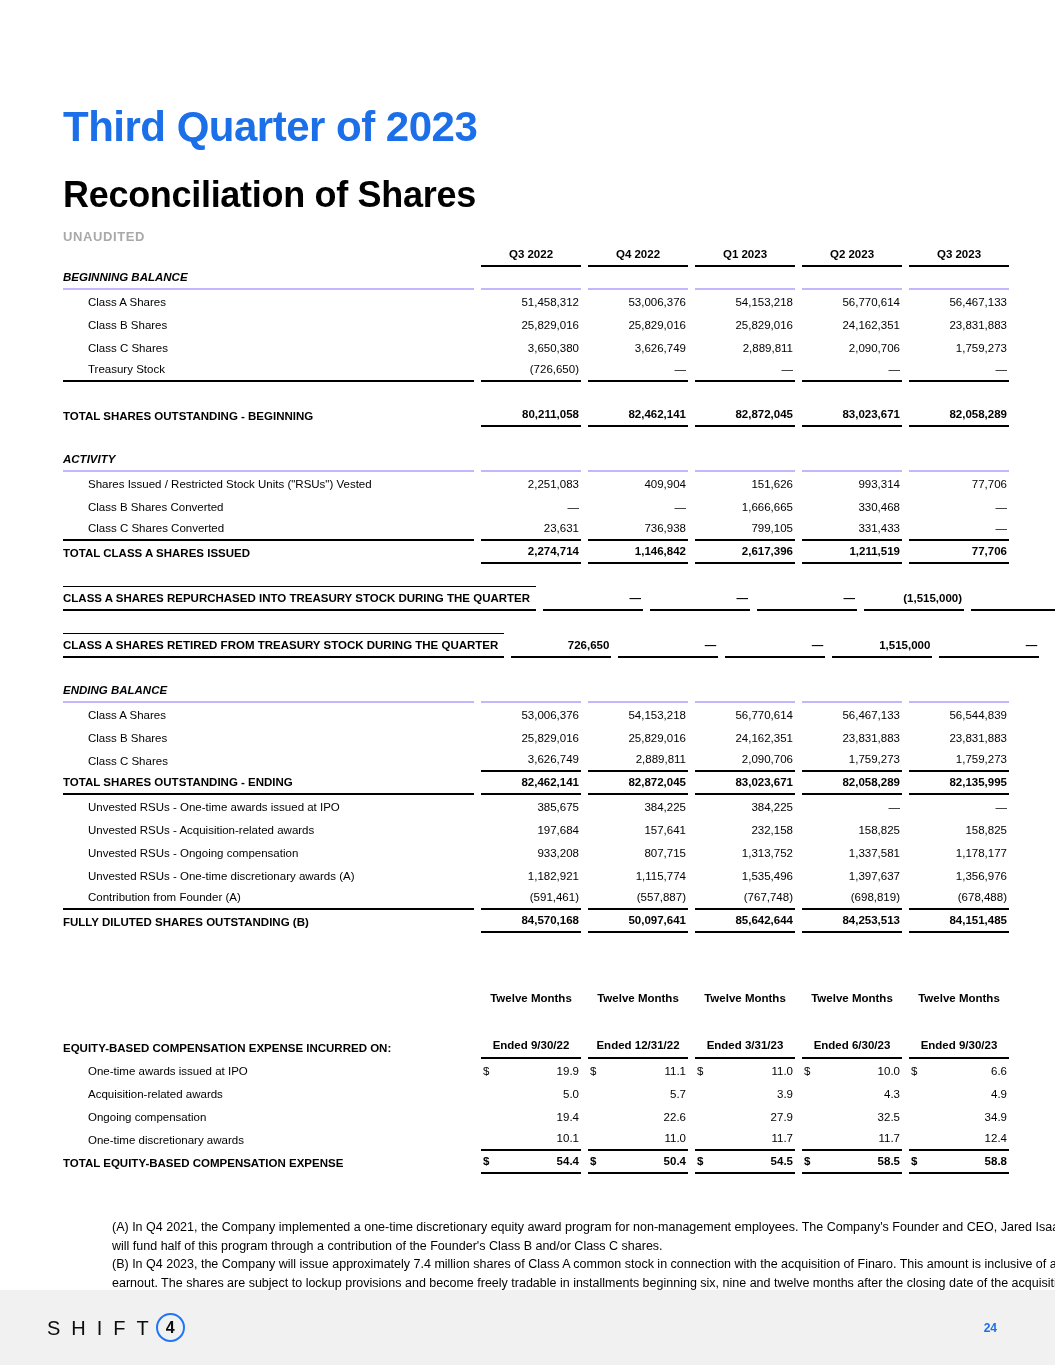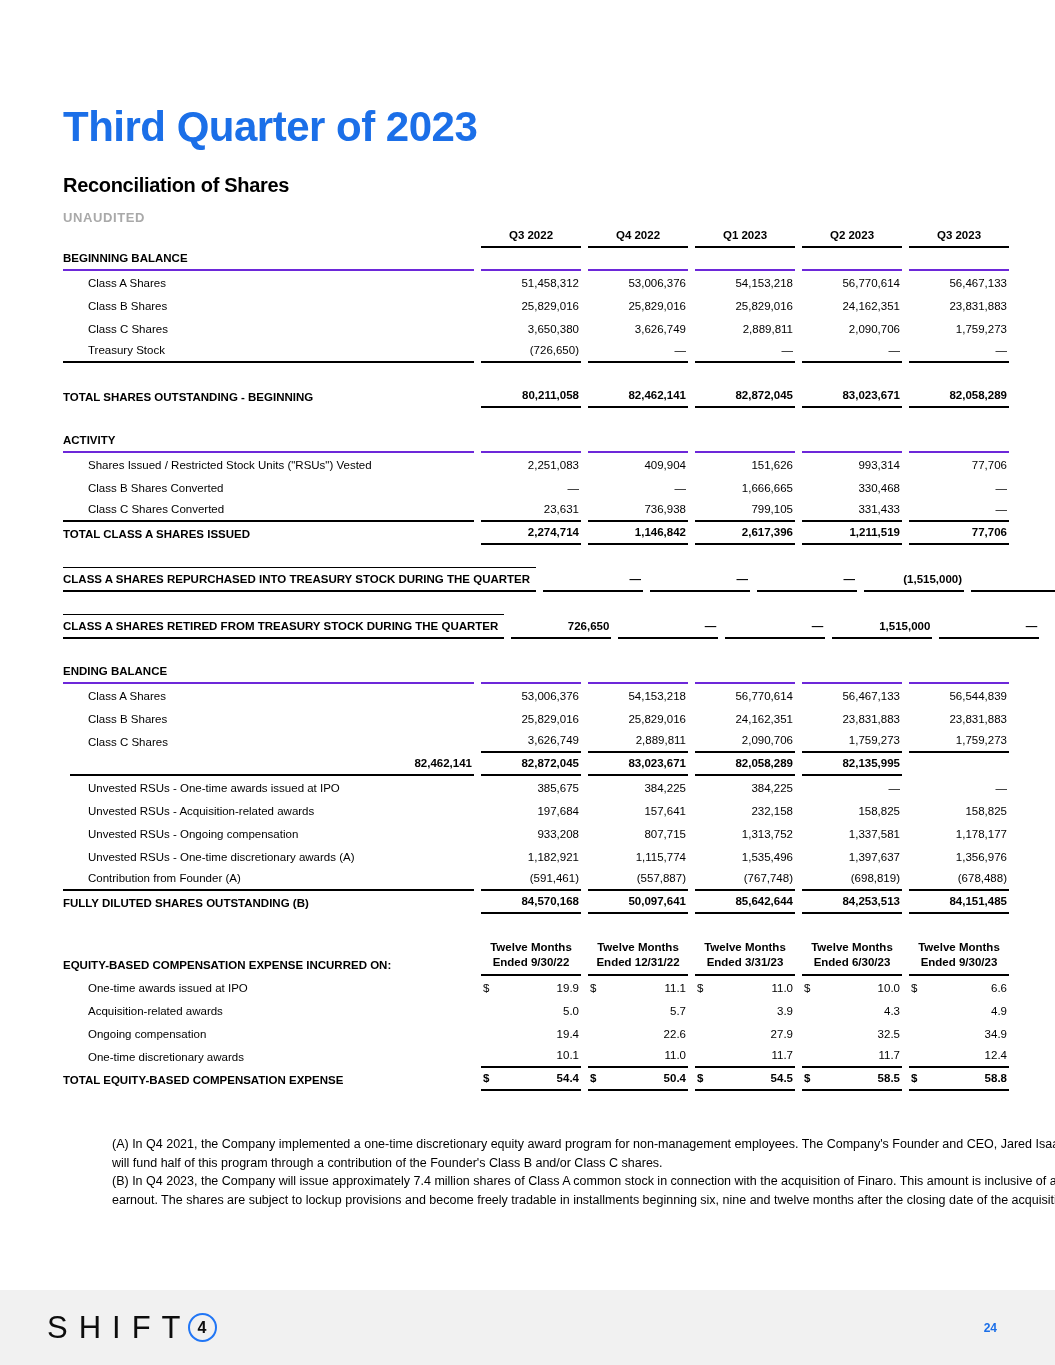--- a/index.html
+++ b/index.html
@@ -16,21 +16,21 @@
   .doc-header { padding: 62px 46px 0 63px; margin-top: 44px; }
   .doc-title {
     font-size: 42px;
     font-weight: 700;
     line-height: 1.0;
     color: #1b6fe8;
     letter-spacing: -0.5px;
   }
   .doc-subtitle {
     margin-top: 26px;
-    font-size: 20px;
+    font-size: 36px;
     font-weight: 700;
     color: #000;
     letter-spacing: -0.3px;
   }
   .unaudited {
     margin-top: 13px;
     font-size: 13px;
     font-weight: 700;
     color: #a9a9a9;
     letter-spacing: 0.6px;
@@ -59,35 +59,35 @@
     margin-left: 7px;
     padding: 0 2px 4px 0;
     white-space: nowrap;
   }
   .t-row.section .t-label,
   .t-row.total .t-label, .t-row.total .t-num,
   .t-row.band .t-label, .t-row.band .t-num,
   .t-header .t-num, .comp-head .t-label, .comp-head .t-num { font-weight: 700; }
   
   .t-header .t-num { text-align: center; border-bottom: 2px solid #000; padding-right: 0; }
-  .t-row.section > div { border-bottom: 2px solid #6d28d9; }
+  .t-row.section > div { border-bottom: 2px solid #c4b5fd; font-style: italic; }
   .t-row.rule-full > div { border-bottom: 2px solid #000; }
   .t-row.rule-cols > .t-num { border-bottom: 2px solid #000; }
   .t-row.band .t-label { border-top: 1px solid #000; padding-top: 4px; }
   
   .comp-head { align-items: end; }
   .comp-head .t-num {
     text-align: center;
     border-bottom: 2px solid #000;
     padding-bottom: 4px;
     line-height: 15px;
     padding-right: 0;
   }
   .comp-head .t-label { align-self: end; }
-  .comp-head .hl { display: block; }
+  .comp-head .hl { display: block; margin-top: 32px; }
   
   .t-num.dollar { display: flex; justify-content: space-between; }
   .t-num.dollar .ds { text-align: left; padding-left: 2px; }
   
   .footnotes {
     margin: 44px 20px 0 49px;
     width: 988px;
     font-size: 12.5px;
     line-height: 1.48;
     color: #000;
@@ -98,21 +98,21 @@
     left: 0; right: 0; bottom: 0;
     height: 75px;
     background: #f1f1f1;
     display: flex;
     align-items: center;
     justify-content: space-between;
     padding: 0 58px 0 47px;
   }
   .logo { display: flex; align-items: center; }
   .logo-text {
-    font-size: 31px;
+    font-size: 20px;
     font-weight: 500;
     letter-spacing: 11px;
     color: #0d0d0d;
     line-height: 1;
   }
   .logo-circle {
     display: inline-flex;
     align-items: center;
     justify-content: center;
     width: 29px; height: 29px;
@@ -280,20 +280,21 @@
         </div>
         <div class="t-row item rule-cols">
           <div class="t-label">Class C Shares</div>
           <div class="t-num">3,626,749</div>
           <div class="t-num">2,889,811</div>
           <div class="t-num">2,090,706</div>
           <div class="t-num">1,759,273</div>
           <div class="t-num">1,759,273</div>
         </div>
         <div class="t-row total rule-full">
+          <div class="t-label">TOTAL SHARES OUTSTANDING - ENDING</div>
           <div class="t-num">82,462,141</div>
           <div class="t-num">82,872,045</div>
           <div class="t-num">83,023,671</div>
           <div class="t-num">82,058,289</div>
           <div class="t-num">82,135,995</div>
         </div>
         <div class="t-row item">
           <div class="t-label">Unvested RSUs - One-time awards issued at IPO</div>
           <div class="t-num">385,675</div>
           <div class="t-num">384,225</div>

